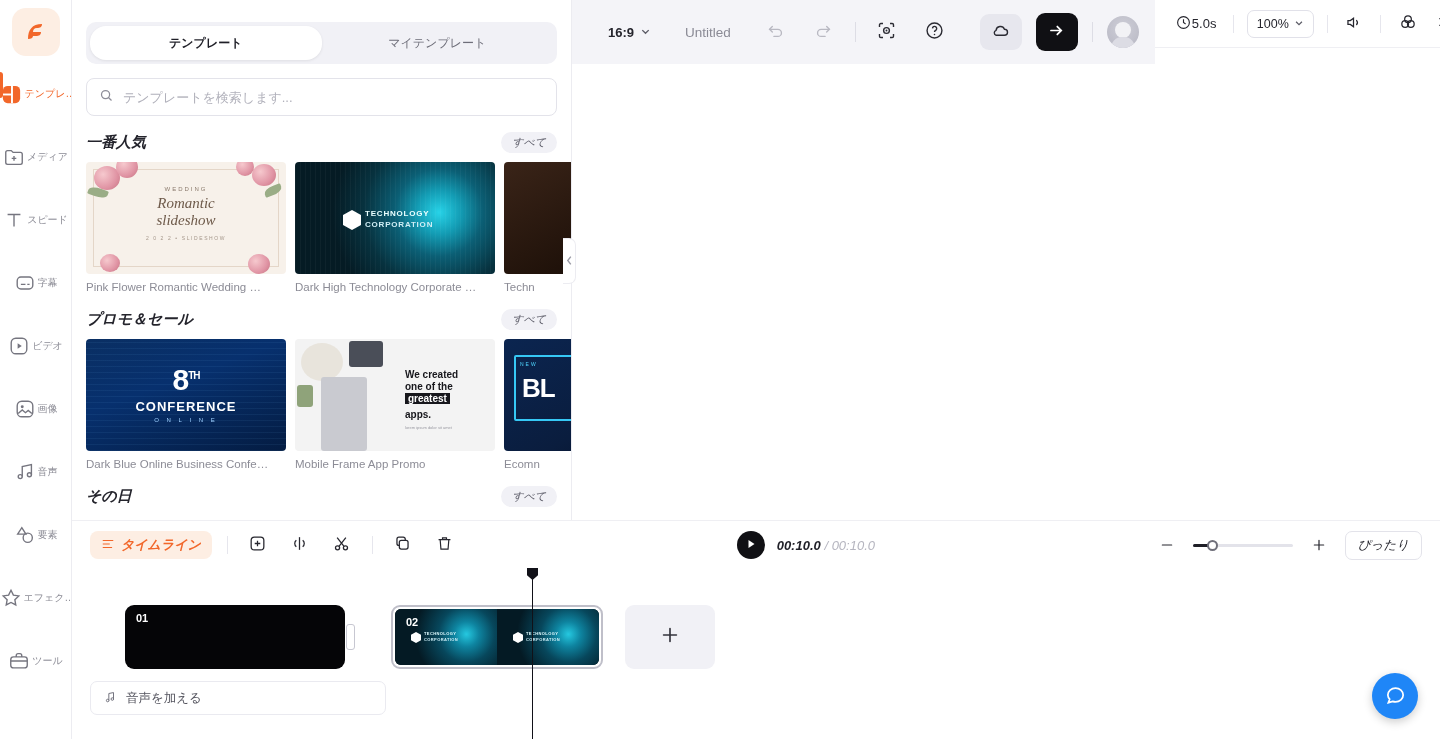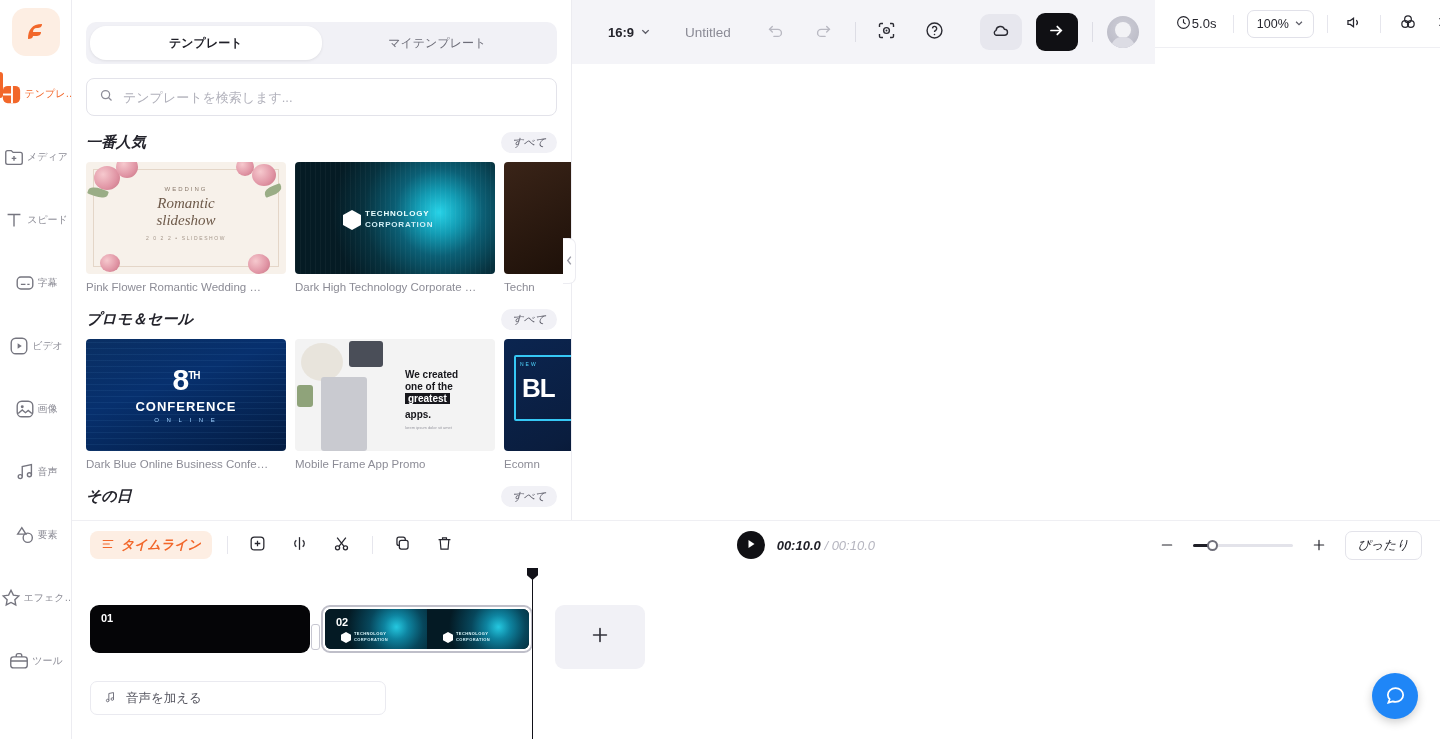--- a/index.html
+++ b/index.html
@@ -268,21 +268,21 @@
   .slider { width:100px; height:3px; background:#e3e3ea; border-radius:2px; position:relative; }
   .slider .fill { position:absolute; left:0; top:0; height:3px; width:18px;
     background:#1f1f27; border-radius:2px; }
   .slider .knob { position:absolute; left:14px; top:-4px; width:11px; height:11px;
     border-radius:50%; background:#fff; border:2px solid #6f6f7a; cursor:pointer; }
   .fitbtn { border:1px solid #e3e3ea; border-radius:7px; font-size:12.5px; color:#26262e;
     padding:5px 12px; cursor:pointer; }
 
   .tl-track { position:relative; height: 171px; padding: 36px 0 0 18px; }
   .clips { display:flex; align-items:flex-start; gap:0; }
-  .clip { height: 48px; border-radius:9px; position:relative; overflow:hidden; cursor:pointer; }
+  .clip { height: 64px; border-radius:9px; position:relative; overflow:hidden; cursor:pointer;margin-left:35px; }
   .clip .num { position:absolute; left:11px; top:7px; color:#fff; font-size:11px;
     font-weight:700; z-index:3; }
   .clip01 { width:220px; background:#050507; }
   .clip02 { width:212px; border:2px solid #bfbfc9; border-radius:9px; padding:2px;
     background:#fff; box-sizing:border-box; }
   .clip02 .inner { width:100%; height:100%; border-radius:6px; overflow:hidden; display:flex; }
   .cell { flex:1; position:relative; overflow:hidden;
     background: radial-gradient(circle at 70% 45%, #25c8e0 0%, #0e84a0 16%, #07475c 36%, #041a24 66%),
                 linear-gradient(120deg,#041319,#062630 60%,#020d13); }
   .cell .hex { position:absolute; left:16px; top:23px; width:10px; height:11px; background:#fff;

